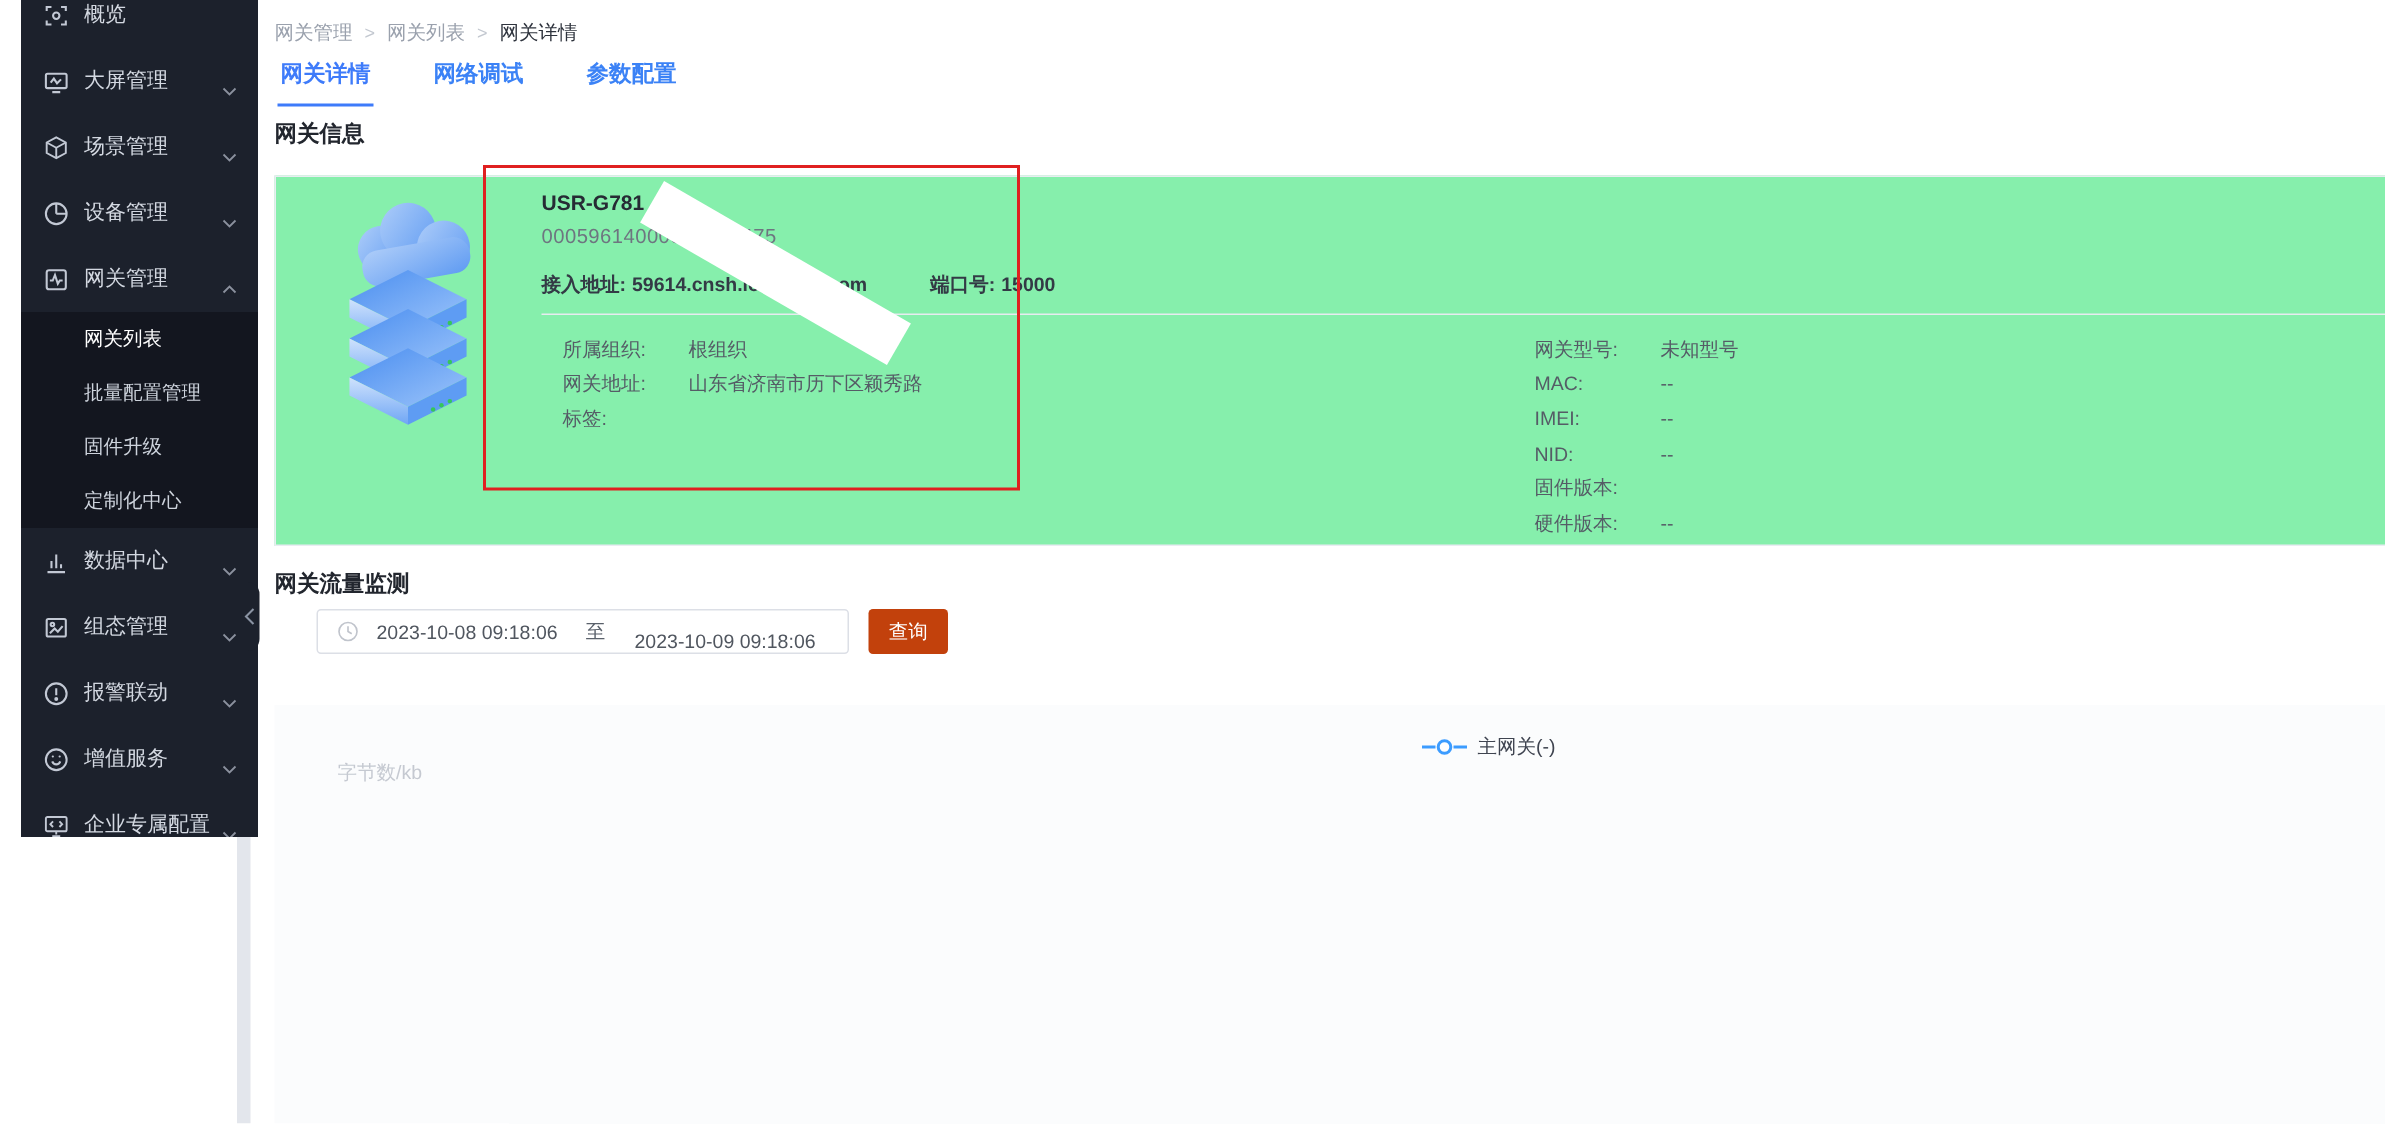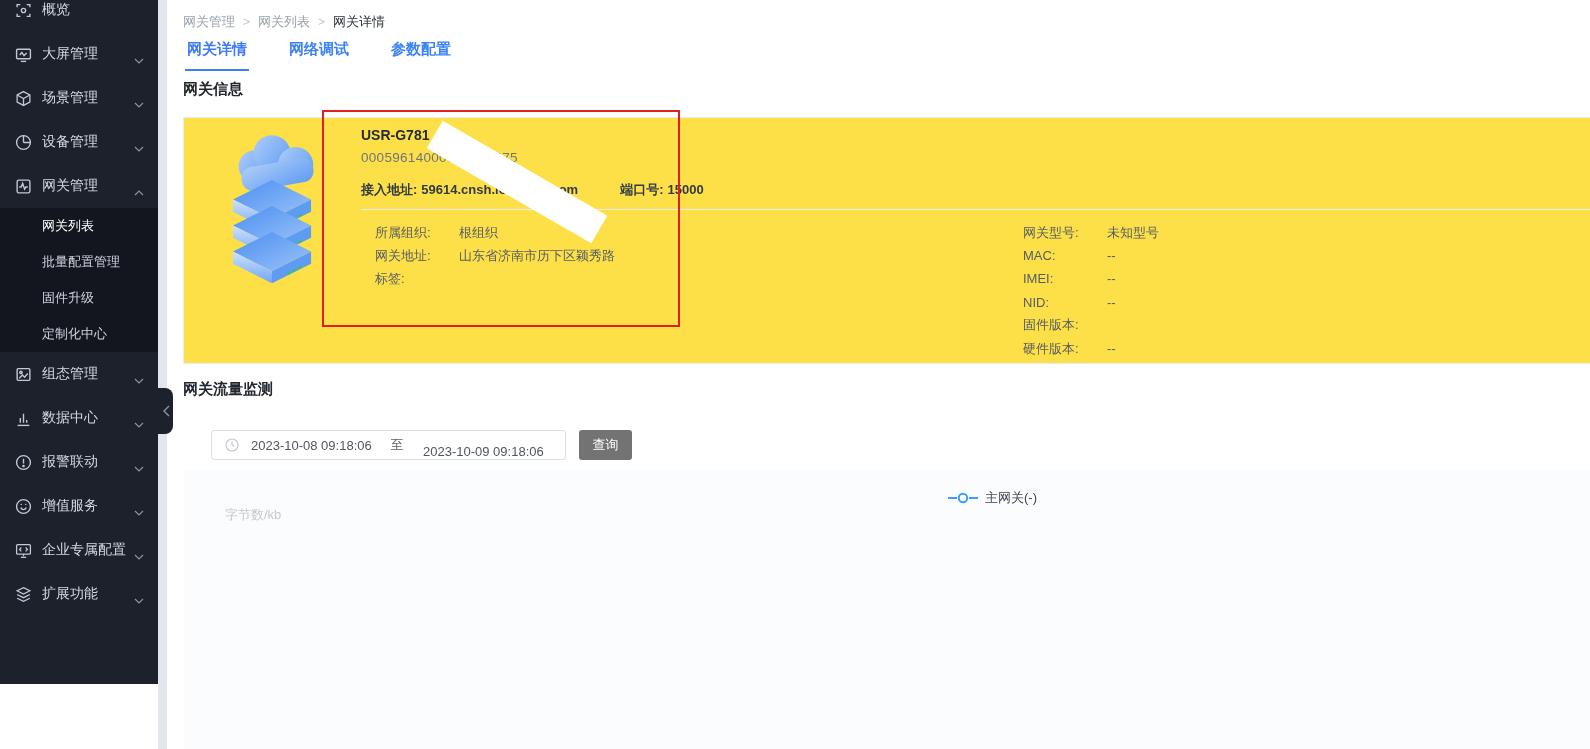--- a/index.html
+++ b/index.html
@@ -3,21 +3,21 @@
 <meta charset="utf-8">
 <style>
   * { margin:0; padding:0; box-sizing:border-box; }
   html,body { width:1590px; height:749px; overflow:hidden; }
   body {
     font-family:"Liberation Sans","DejaVu Sans",sans-serif;
     background:#fff; position:relative; color:#333;
   }
   
   .sidebar {
-    position:absolute; left:0; top:0; width:158px; height:684px;
+    position:absolute; left:14px; top:0; width:158px; height:558px;
     background:#1c212c; overflow:hidden; z-index:2;
   }
   .menu { margin-top:-12px; }
   .menu-item {
     height:44px; display:flex; align-items:center;
     padding:0 14px 0 15px; color:#d3d8e1; font-size:14px; cursor:pointer;
   }
   .menu-item .mi-icon { width:17px; height:17px; margin-right:10px; flex:0 0 17px; color:#c2c8d4; }
   .menu-item .mi-label { flex:1; white-space:nowrap; }
   .menu-item .mi-caret { width:10px; height:6px; color:#8b919e; }
@@ -56,21 +56,21 @@
     content:""; position:absolute; left:-2px; right:-2px; bottom:0; height:2px; background:#3e7bfa;
   }
 
   .section-title { position:absolute; left:16px; font-size:15px; font-weight:bold; color:#22262e; }
   .st-info { top:80px; }
   .st-traffic { top:380px;text-align:right; }
 
   
   .panel {
     position:absolute; left:16px; right:0; top:117px; height:247px;
-    background:#fde047; border:1px solid #e9ecf2; border-right:none;
+    background:#86efac; border:1px solid #e9ecf2; border-right:none;
   }
   .illustration { position:absolute; left:32px; top:10px; width:112px; height:158px; }
   .gw-title { position:absolute; left:177px; top:9px; font-size:14px; font-weight:bold; color:#262b34; }
   .gw-id { position:absolute; left:177px; top:32px; font-size:13.5px; color:#6e7580; letter-spacing:.3px; }
   .gw-access { position:absolute; left:177px; top:63px; font-size:13px; font-weight:bold; color:#333a45; }
   .gw-access .gap-id, .gap { display:inline-block; }
   .gw-access .port-label { margin-left:42px; }
   .gw-access .v { margin-left:4px; }
   .panel-divider { position:absolute; left:177px; right:0; top:91px; height:1px; background:#e8ebf0; }
 
@@ -86,31 +86,31 @@
   .smudge {
     position:absolute; left:255px; top:166px; width:190px; height:32px;
     background:#ffffff; transform:rotate(30deg); z-index:3; pointer-events:none;
   }
   .red-annotation {
     position:absolute; left:155px; top:110px; width:358px; height:217px;
     border:2px solid #e02020; z-index:5; pointer-events:none;
   }
 
   
-  .toolbar { position:absolute; left:16px; top:430px; display:flex; align-items:flex-start;padding-left:28px; }
+  .toolbar { position:absolute; left:16px; top:406px; display:flex; align-items:flex-start;padding-left:28px; }
   .date-range {
     width:355px; height:30px; background:#fff; border:1px solid #dcdfe6; border-radius:3px;
     display:flex; align-items:center; font-size:13px; color:#50565f; cursor:pointer;
   }
   .date-range .clock { width:14px; height:14px; margin:0 12px 0 13px; color:#c0c4cc; flex:0 0 14px; }
   .date-range .d1 { width:128px; }
   .date-range .to { width:36px; text-align:center; color:#5a616b; }
   .date-range .d2 { margin-left:8px;margin-top:12px; }
   .query-btn {
-    margin-left:13px; width:53px; height:30px; background:#737373; color:#fff;
+    margin-left:13px; width:53px; height:30px; background:#c2410c; color:#fff;
     border:none; border-radius:3px; font-size:13px; cursor:pointer;
     font-family:"Liberation Sans","DejaVu Sans",sans-serif;
   }
 
   .chart-area { position:absolute; left:16px; right:0; top:470px; bottom:0; background:#fbfcfd; }
   .ylabel { position:absolute; left:42px; top:36px; font-size:13px; color:#c5c9d1; }
   .legend { position:absolute; left:765px; top:19px; display:flex; align-items:center; cursor:pointer; }
   .legend svg { width:30px; height:12px; margin-right:7px; }
   .legend .legend-label { font-size:13px; color:#3f4450; }
 </style>
@@ -202,41 +202,41 @@
         <span>固件升级</span>
       </div>
       <div class="submenu-item">
         <span>定制化中心</span>
       </div>
     </div>
 
     <div class="menu-item">
       <span class="mi-icon">
         <svg viewBox="0 0 16 16" fill="none" stroke="currentColor" stroke-width="1.3">
+            <path d="M2.5 14.5h11"></path>
+            <path d="M5 12V7.5M8 12V3.5M11 12V9.5"></path>
+          </svg>
+      </span>
+      <span class="mi-label">数据中心</span>
+      <span class="mi-caret">
+        <svg viewBox="0 0 10 6" fill="none" stroke="currentColor" stroke-width="1.2">
+            <path d="M1 1l4 4 4-4"></path>
+          </svg>
+      </span>
+    </div>
+
+    <div class="menu-item">
+      <span class="mi-icon">
+        <svg viewBox="0 0 16 16" fill="none" stroke="currentColor" stroke-width="1.3">
             <rect x="2" y="2.5" width="12" height="11" rx="1"></rect>
             <circle cx="5.6" cy="6" r="1.1"></circle>
             <path d="M4 11.5l3-3 2 2 3-3.5"></path>
           </svg>
       </span>
       <span class="mi-label">组态管理</span>
-      <span class="mi-caret">
-        <svg viewBox="0 0 10 6" fill="none" stroke="currentColor" stroke-width="1.2">
-            <path d="M1 1l4 4 4-4"></path>
-          </svg>
-      </span>
-    </div>
-
-    <div class="menu-item">
-      <span class="mi-icon">
-        <svg viewBox="0 0 16 16" fill="none" stroke="currentColor" stroke-width="1.3">
-            <path d="M2.5 14.5h11"></path>
-            <path d="M5 12V7.5M8 12V3.5M11 12V9.5"></path>
-          </svg>
-      </span>
-      <span class="mi-label">数据中心</span>
       <span class="mi-caret">
         <svg viewBox="0 0 10 6" fill="none" stroke="currentColor" stroke-width="1.2">
             <path d="M1 1l4 4 4-4"></path>
           </svg>
       </span>
     </div>
 
     <div class="menu-item">
       <span class="mi-icon">
         <svg viewBox="0 0 16 16" fill="none" stroke="currentColor" stroke-width="1.3">

